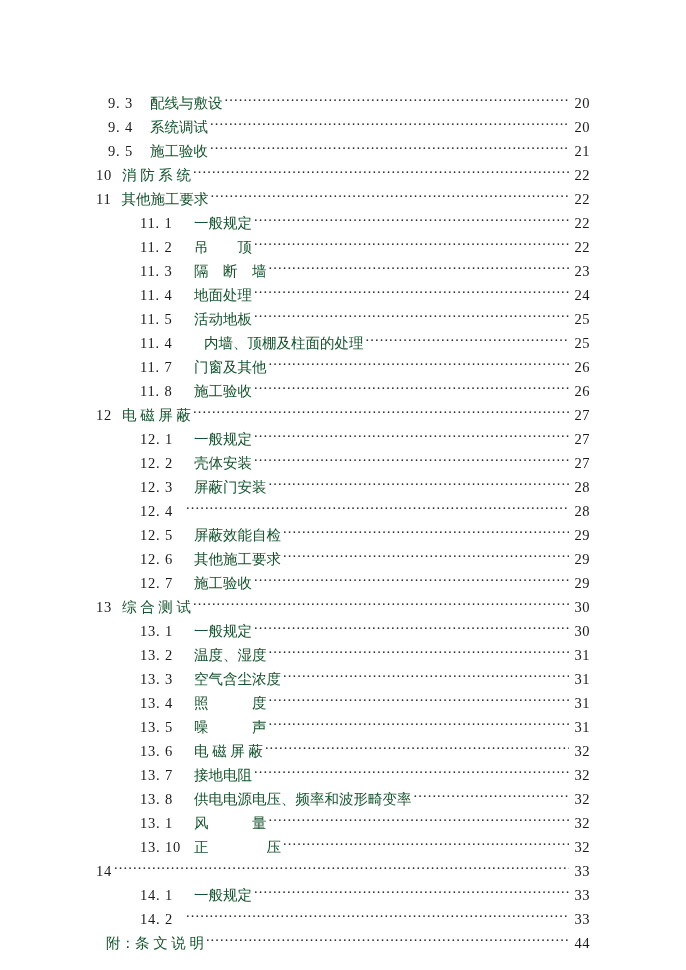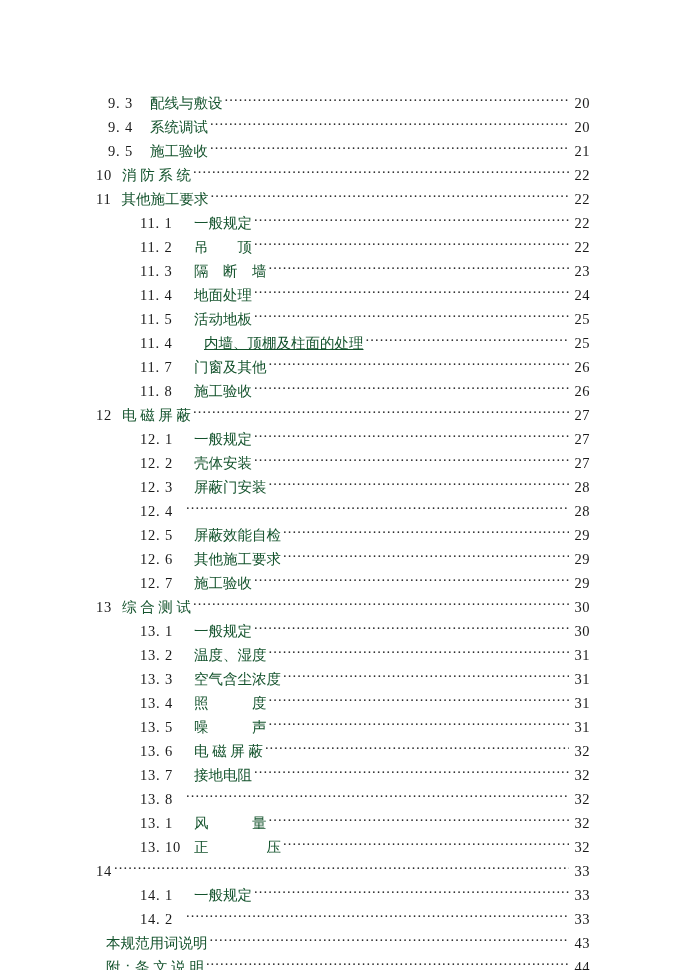--- a/index.html
+++ b/index.html
@@ -51,21 +51,21 @@
   
   .lvl-1 .entry-num { min-width: 32px; }
   .lvl-2 .entry-num { min-width: 44px; }
   .lvl-root .entry-num { min-width: 0px; }
 
   .entry-title {
     flex: 0 0 auto;
     padding-left: 10px;
     color: #14532d;
   }
-  .entry-title.gap-wide { padding-left: 20px; text-decoration: underline; }
+  .entry-title.gap-wide { padding-left: 20px; }
 
   .entry-leader {
     flex: 1 1 auto;
     overflow: hidden;
     margin: 0 1px 0 2px;
     position: relative;
     height: 24px;
   }
   .entry-leader::before {
     content: "..............................................................................................................................................................";
@@ -261,20 +261,21 @@
         <span class="entry-page">32</span>
       </div>
       <div class="toc-entry lvl-2">
         <span class="entry-num">13. 7</span>
         <span class="entry-title">接地电阻</span>
         <span class="entry-leader"></span>
         <span class="entry-page">32</span>
       </div>
       <div class="toc-entry lvl-2">
         <span class="entry-num">13. 8</span>
+        <span class="entry-title">供电电源电压、频率和波形畸变率</span>
         <span class="entry-leader"></span>
         <span class="entry-page">32</span>
       </div>
       <div class="toc-entry lvl-2">
         <span class="entry-num">13. 1</span>
         <span class="entry-title">风　　　量</span>
         <span class="entry-leader"></span>
         <span class="entry-page">32</span>
       </div>
       <div class="toc-entry lvl-2">
@@ -294,24 +295,18 @@
         <span class="entry-leader"></span>
         <span class="entry-page">33</span>
       </div>
       <div class="toc-entry lvl-2">
         <span class="entry-num">14. 2</span>
         <span class="entry-leader"></span>
         <span class="entry-page">33</span>
       </div>
       <div class="toc-entry lvl-root">
         <span class="entry-num"></span>
-        <span class="entry-title">本规范用词说明 </span>
-        <span class="entry-leader"></span>
-        <span class="entry-page">43</span>
-      </div>
-      <div class="toc-entry lvl-root">
-        <span class="entry-num"></span>
         <span class="entry-title">附：条 文 说 明</span>
         <span class="entry-leader"></span>
         <span class="entry-page">44</span>
       </div>
     </div>
 </div>
 
 </body></html>

